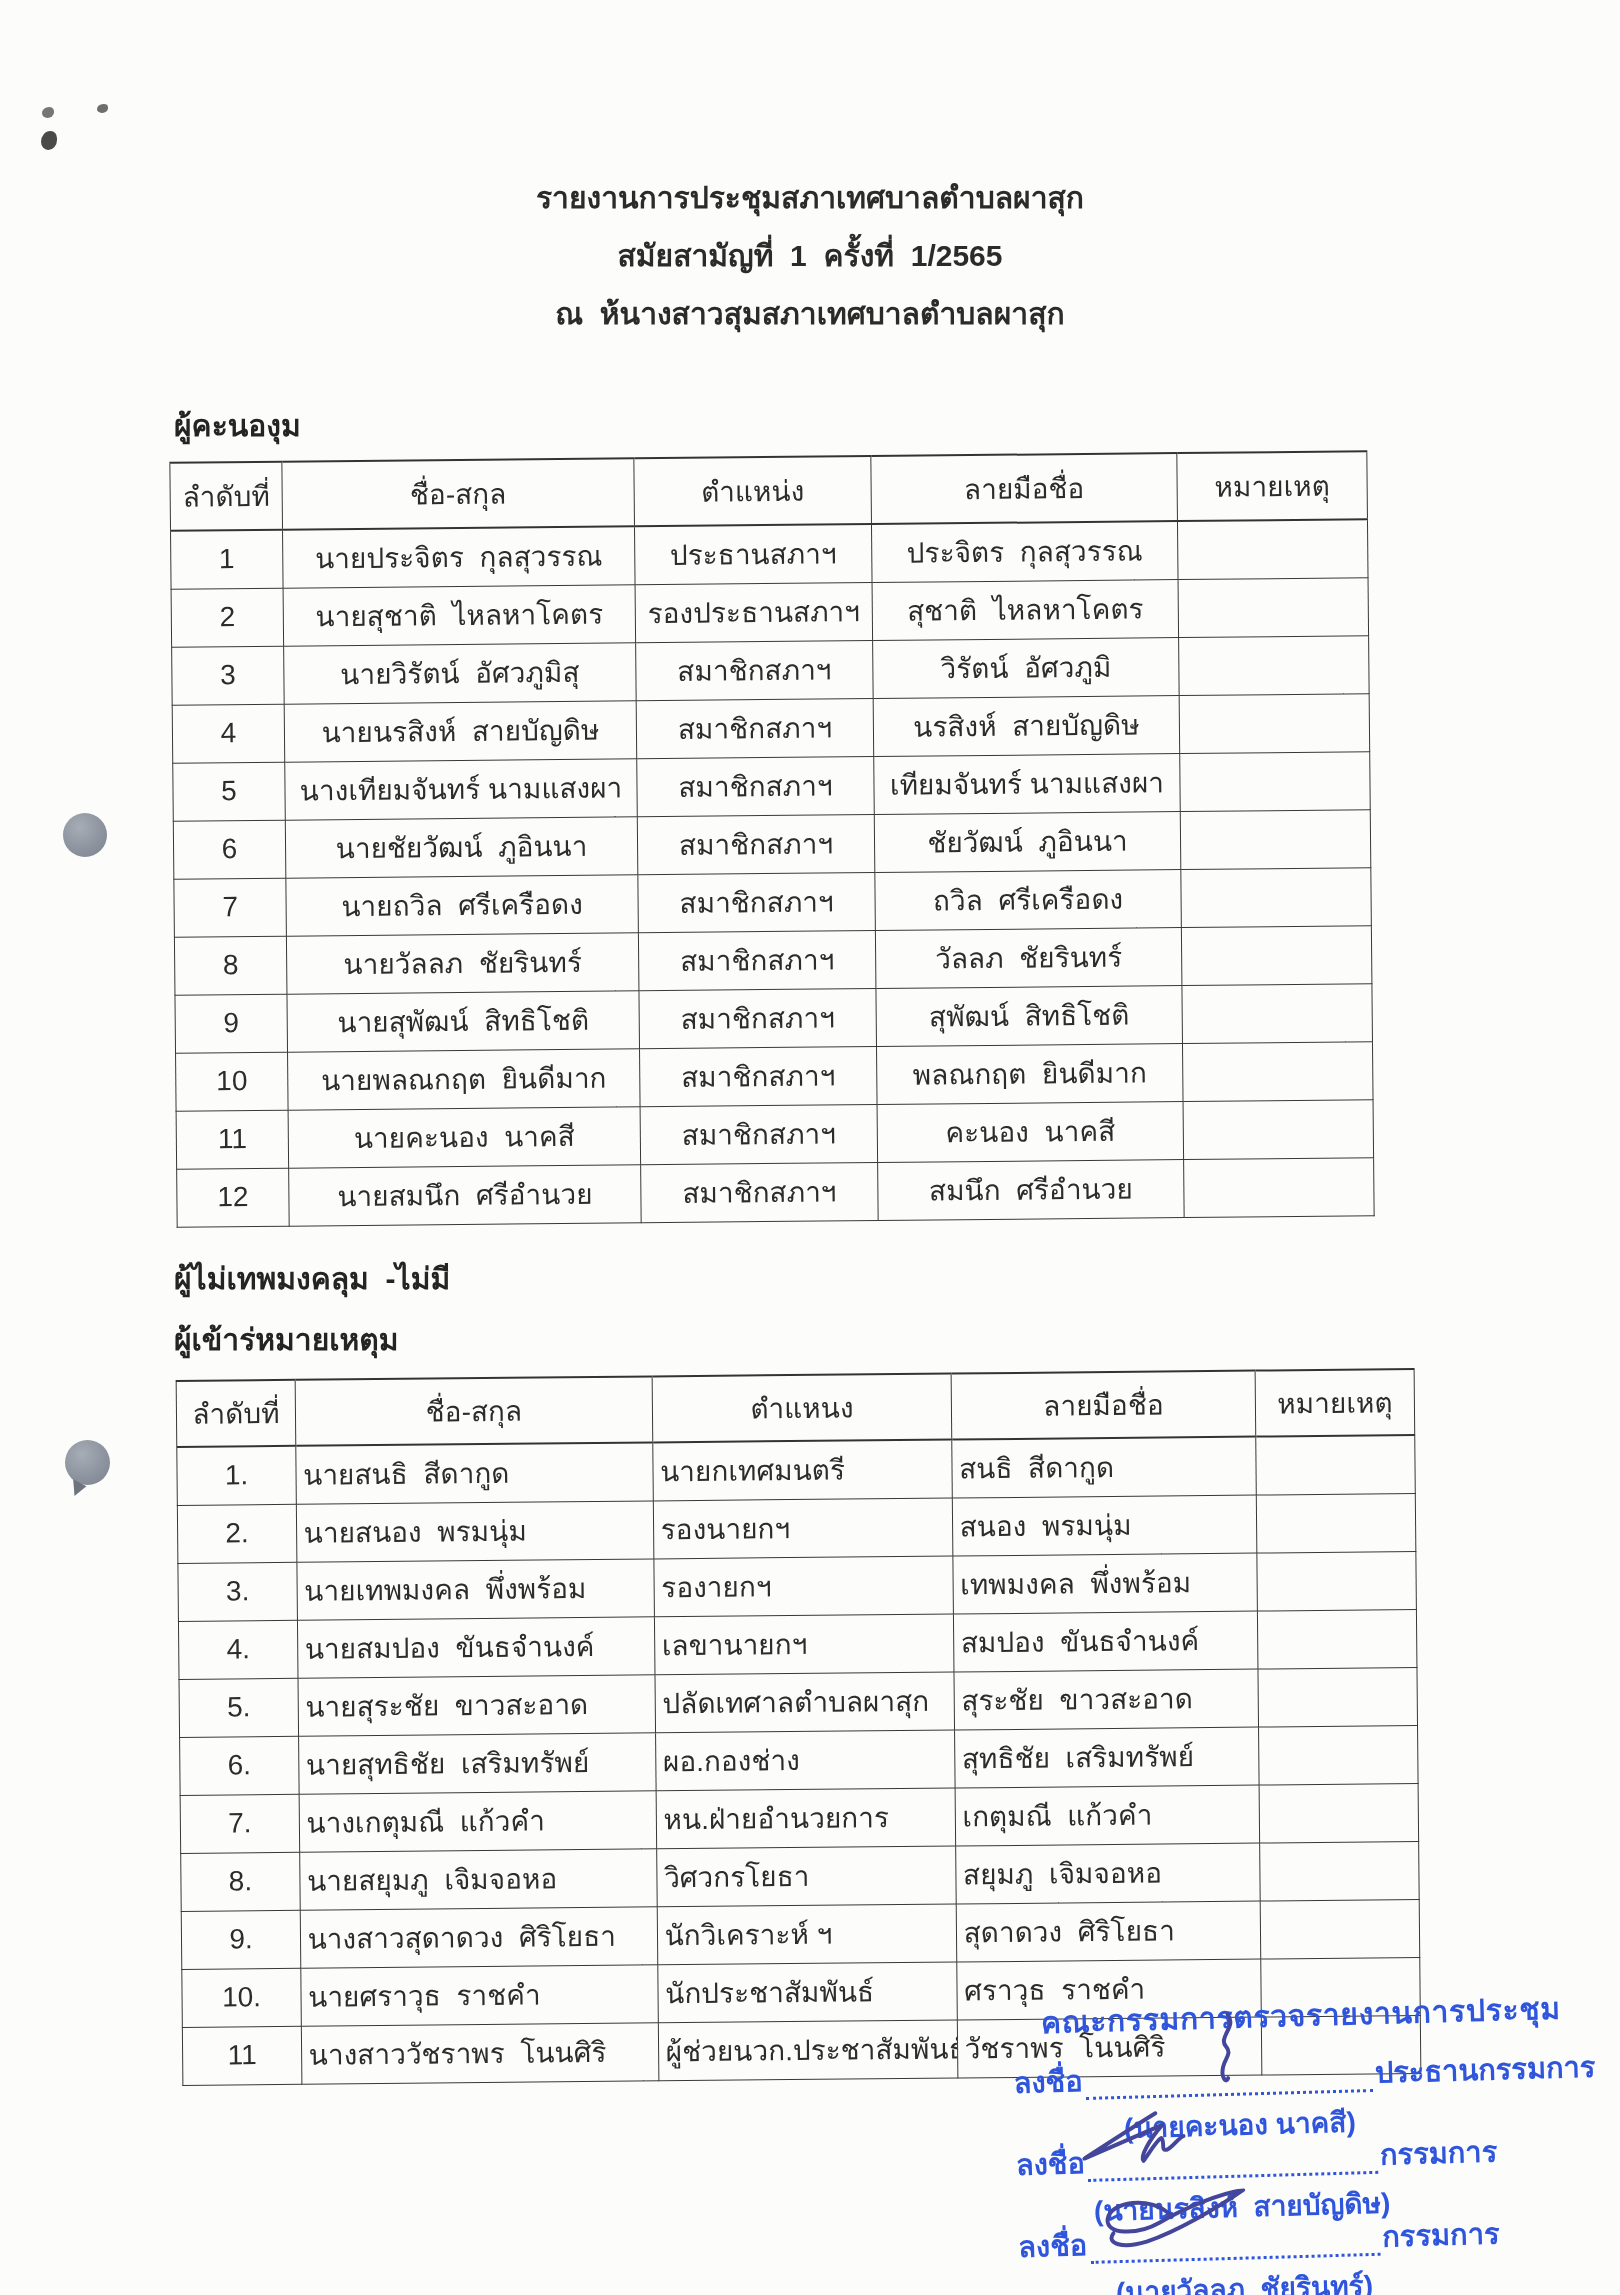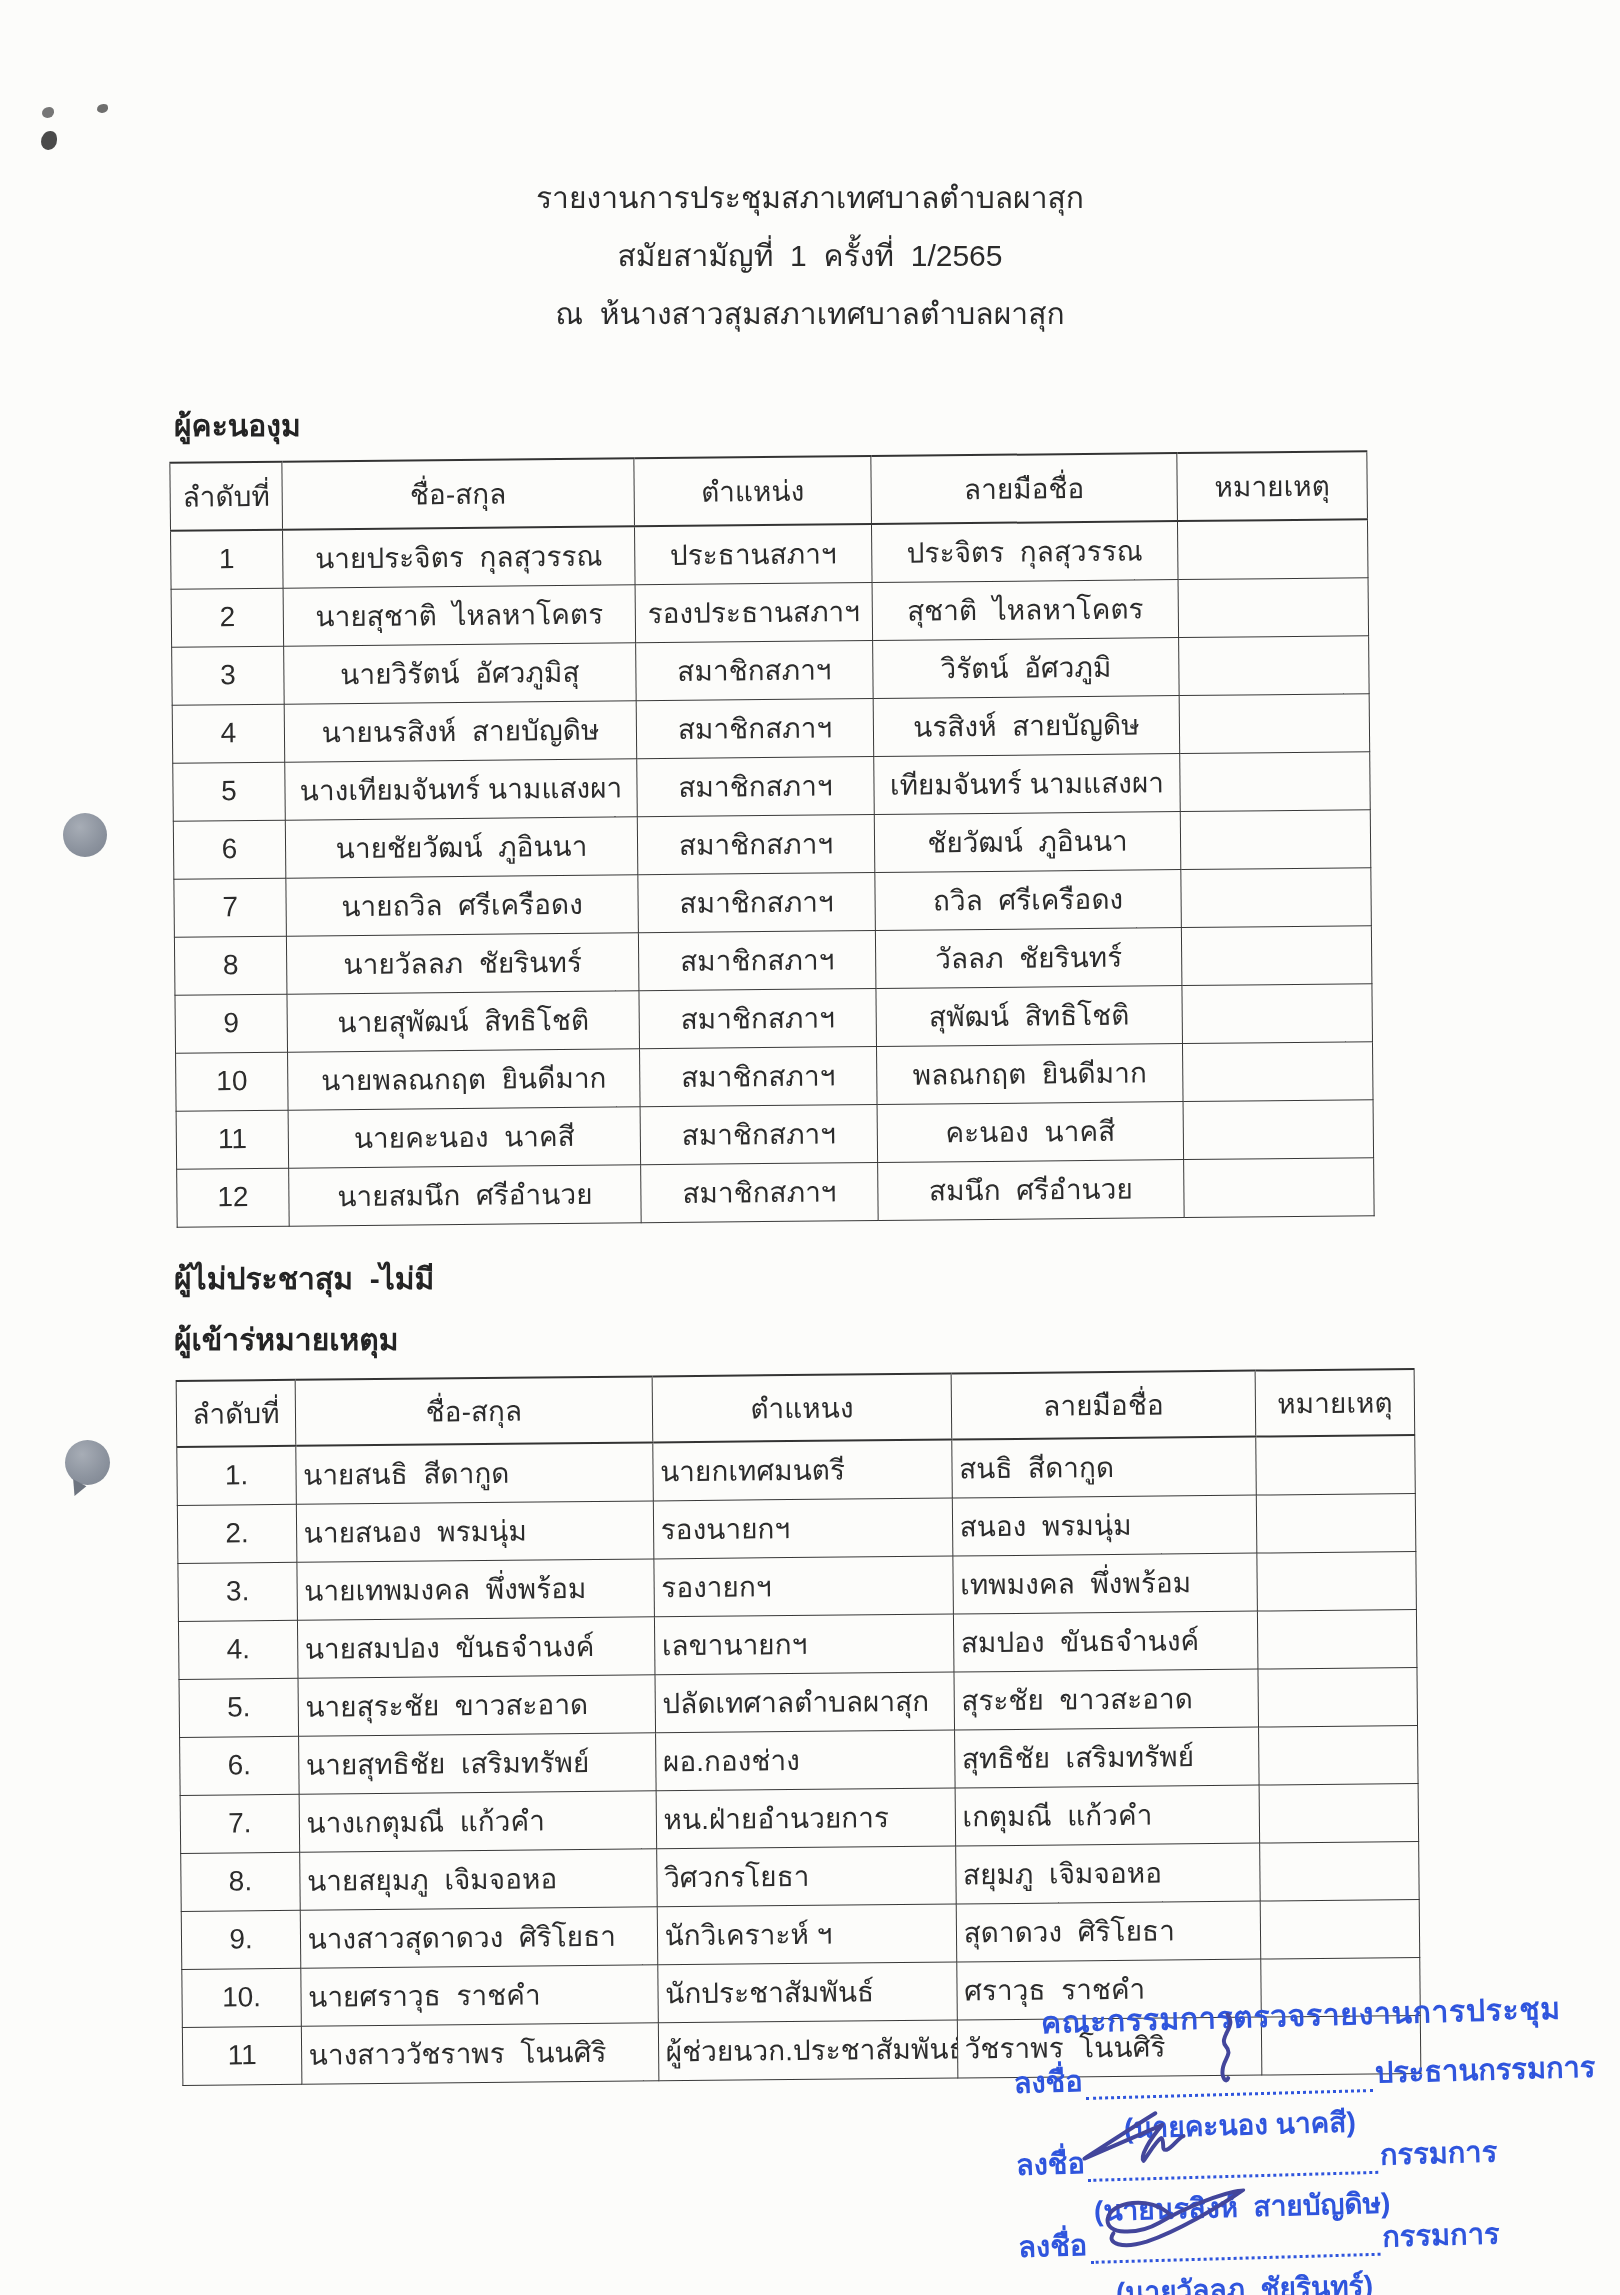--- a/index.html
+++ b/index.html
@@ -5,21 +5,21 @@
   html,body{margin:0;padding:0;background:#e8e8e8;}
   .page{
     position:relative;
     width:1620px;height:2295px;
     background:#fcfcfa;
     overflow:hidden;
     font-family:"Liberation Sans","DejaVu Sans",sans-serif;
     color:#262626;
   }
   
-  .title-block{position:absolute;left:0;top:169px;width:1620px;text-align:center;}
+  .title-block{position:absolute;left:0;top:169px;width:1620px;text-align:center;font-weight:bold;}
   .title-line{font-size:30px;line-height:58px;white-space:pre;color:#2b2b2b;}
   
   .section-heading{position:absolute;left:174px;font-size:30px;font-weight:bold;color:#242424;white-space:pre;}
   
   table.doc-table{
     position:absolute;
     border-collapse:collapse;
     table-layout:fixed;
     transform:rotate(-0.55deg);
     background:transparent;
@@ -186,21 +186,21 @@
         <tr style="height: 58px;">
           <td class="col-no">12</td>
           <td class="col-name">นายสมนึก  ศรีอำนวย</td>
           <td class="col-position">สมาชิกสภาฯ</td>
           <td class="col-signature">สมนึก  ศรีอำนวย</td>
           <td class="col-note"></td>
         </tr>
       </tbody>
   </table>
 
-  <div class="section-heading" style="top:1255px;">ผู้ไม่ประชาสุม  -ไม่มี</div>
+  <div class="section-heading" style="top:1255px;">ผู้ไม่เทพมงคลุม  -ไม่มี</div>
   <div class="section-heading" style="top:1316px;">ผู้เข้าร่หมายเหตุม</div>
 
   <table class="doc-table" id="participants-table" style="left:179px;top:1374px;width:1238px;">
     <colgroup>
       <col style="width:119px">
         <col style="width:357px">
         <col style="width:299px">
         <col style="width:304px">
         <col style="width:159px">
     </colgroup>

